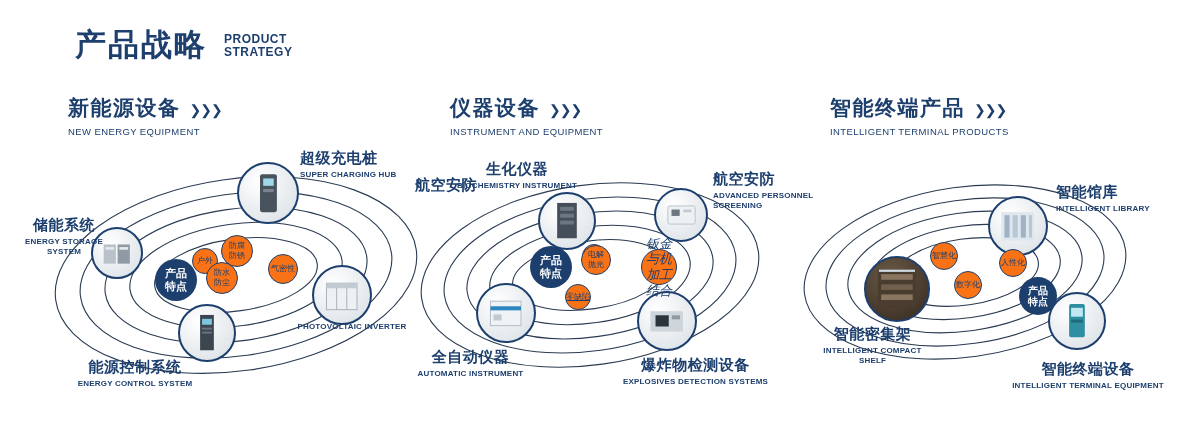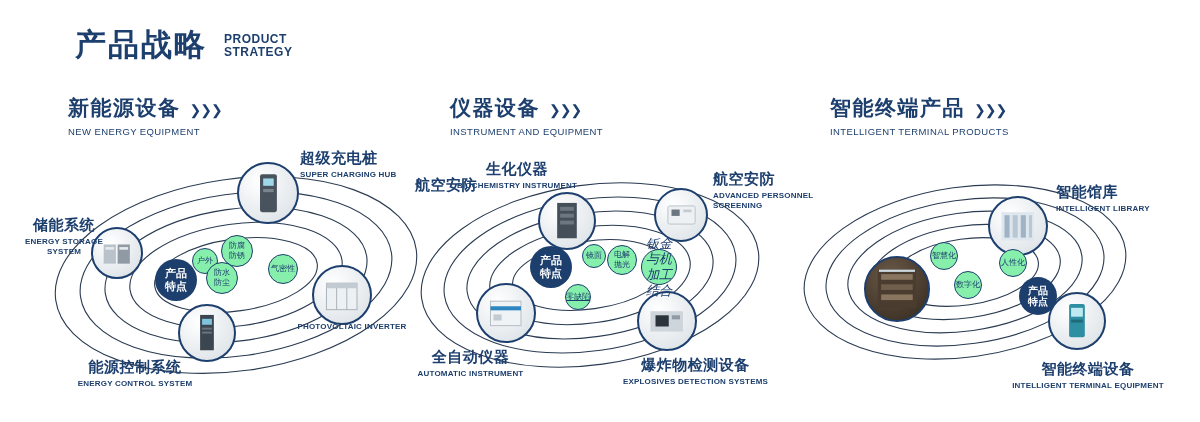--- a/index.html
+++ b/index.html
@@ -29,21 +29,21 @@
           display:flex; align-items:center; justify-content:center; overflow:hidden; }
   .node svg { width:74%; height:80%; }
   .node.darkbg { background:radial-gradient(circle at 40% 30%, #6b5a48 0%, #3e3226 80%); }
 
   
   .hub { position:absolute; background:#1d3f6e; color:#ffffff; border-radius:50%;
          display:flex; align-items:center; justify-content:center; text-align:center; font-weight:bold; }
   .hub span { display:block; width:2.2em; font-size:11px; line-height:1.15; }
 
   
-  .bubble { position:absolute; border:1px solid #1d3f6e; background:#86efac; border-radius:50%;
+  .bubble { position:absolute; border:1px solid #1d3f6e; background:#f97316; border-radius:50%;
             display:flex; align-items:center; justify-content:center; text-align:center; color:#1d3f6e; }
   .bubble span { display:block; line-height:1.2; font-size:8px; }
 
   
   .label { position:absolute; color:#1d3f6e; }
   .label .zh { font-size:15px; font-weight:bold; letter-spacing:0.5px; }
   .label .en { font-size:8px; font-weight:bold; margin-top:2px; letter-spacing:0.2px; line-height:1.3; }
   .center { text-align:center; }
   .leftal { text-align:left; }
   .standalone-zh { font-size:15px; font-weight:bold; letter-spacing:0.5px; color:#1d3f6e; position:absolute; }
@@ -196,21 +196,21 @@
       <rect x="25" y="16" width="8" height="4" fill="#8f9aa4"></rect>
     </svg>
   </div>
 
   <div class="hub" style="left:530px;top:246px;width:42px;height:42px;">
     <span>产品特点</span>
   </div>
   <div class="bubble" style="left:582px;top:244px;width:24px;height:24px;">
     <span>镜面</span>
   </div>
-  <div class="bubble" style="left:607px;top:245px;width:30px;height:30px;">
+  <div class="bubble" style="left:581px;top:245px;width:30px;height:30px;">
     <span style="width:2.2em;">电解抛光</span>
   </div>
   <div class="bubble" style="left:641px;top:249px;width:36px;height:36px;">
     <span style="width:4.2em;font-size:13px;font-style:italic;">钣金与机加工结合</span>
   </div>
   <div class="bubble" style="left:565px;top:284px;width:26px;height:26px;text-decoration:underline;">
     <span>零缺陷</span>
   </div>
 
   <div class="standalone-zh" style="left:415px;top:176px;">航空安防</div>
@@ -277,18 +277,22 @@
     <span>人性化</span>
   </div>
   <div class="bubble" style="left:954px;top:271px;width:28px;height:28px;">
     <span>数字化</span>
   </div>
 
   <div class="label leftal" style="left:1056px;top:183px;width:115px;">
     <div class="zh">智能馆库</div>
     <div class="en">INTELLIGENT LIBRARY</div>
   </div>
+  <div class="label center" style="left:815px;top:325px;width:115px;">
+    <div class="zh">智能密集架</div>
+    <div class="en">INTELLIGENT COMPACT SHELF</div>
+  </div>
   <div class="label center" style="left:1008px;top:360px;width:160px;">
     <div class="zh">智能终端设备</div>
     <div class="en">INTELLIGENT TERMINAL EQUIPMENT</div>
   </div>
 
 </div>
 
 </body></html>

